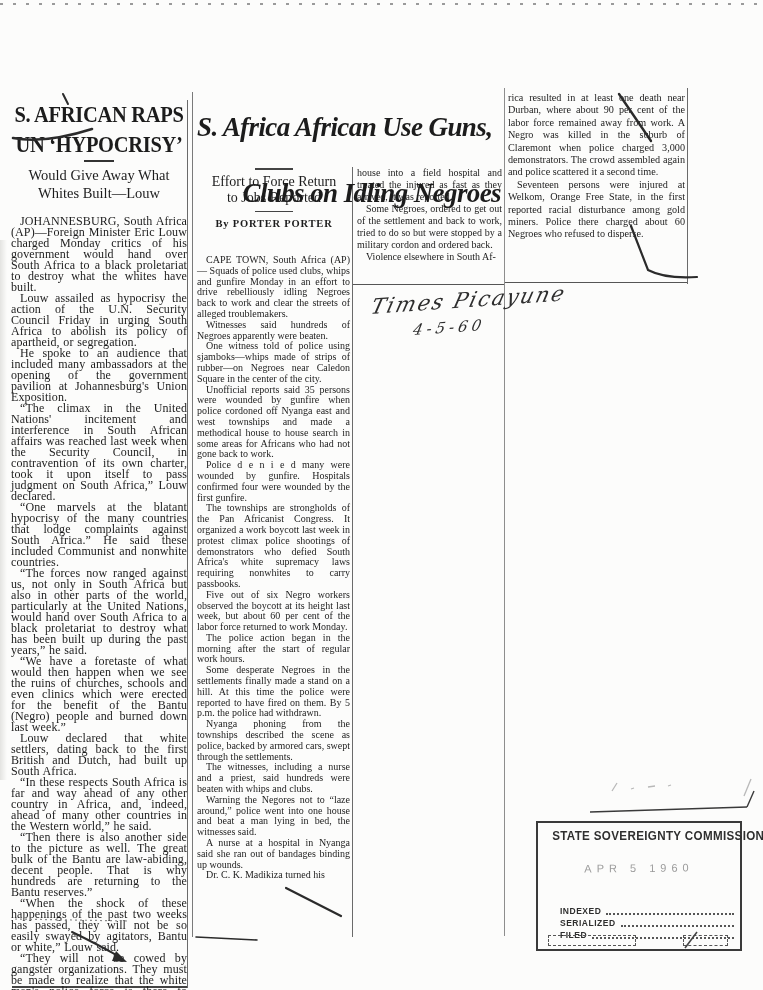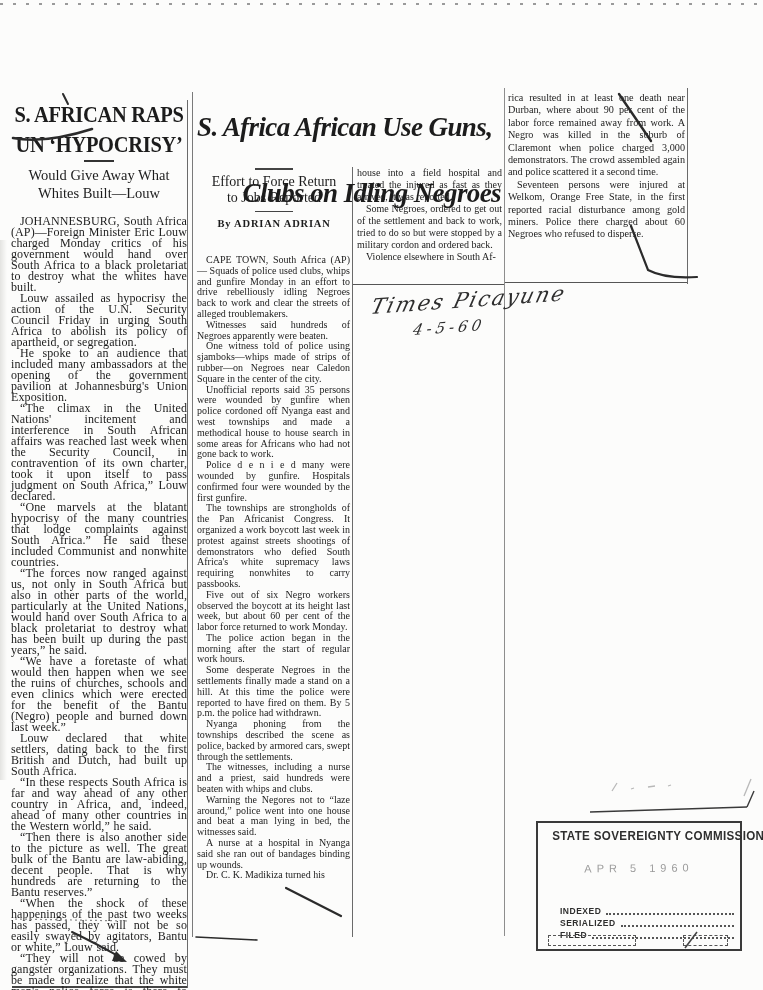--- a/index.html
+++ b/index.html
@@ -129,30 +129,30 @@
     <span class="mh2">Clubs on Idling Negroes</span>
   </h1>
 
   <div class="main-sub">
     <div class="sub-rule"></div>
     <div class="sub-lines">
       <span>Effort to Force Return</span>
       <span>to Jobs Reported</span>
     </div>
     <div class="sub-rule"></div>
-    <div class="byline">By ADRIAN ADRIAN</div>
+    <div class="byline">By PORTER PORTER</div>
   </div>
 
   <div class="c1">
     <p class="p">CAPE TOWN, South Africa (AP) — Squads of police used clubs, whips and gunfire Monday in an effort to drive rebelliously idling Negroes back to work and clear the streets of alleged troublemakers.</p>
     <p class="p">Witnesses said hundreds of Negroes apparently were beaten.</p>
     <p class="p">One witness told of police using sjamboks—whips made of strips of rubber—on Negroes near Caledon Square in the center of the city.</p>
     <p class="p">Unofficial reports said 35 persons were wounded by gunfire when police cordoned off Nyanga east and west townships and made a methodical house to house search in some areas for Africans who had not gone back to work.</p>
     <p class="p">Police d e n i e d many were wounded by gunfire. Hospitals confirmed four were wounded by the first gunfire.</p>
-    <p class="p">The townships are strongholds of the Pan Africanist Congress. It organized a work boycott last week in protest against streets shootings of demonstrators who defied South Africa's white supremacy laws requiring nonwhites to carry passbooks.</p>
+    <p class="p">The townships are strongholds of the Pan Africanist Congress. It organized a work boycott last week in protest climax police shootings of demonstrators who defied South Africa's white supremacy laws requiring nonwhites to carry passbooks.</p>
     <p class="p">Five out of six Negro workers observed the boycott at its height last week, but about 60 per cent of the labor force returned to work Monday.</p>
     <p class="p">The police action began in the morning after the start of regular work hours.</p>
     <p class="p">Some desperate Negroes in the settlements finally made a stand on a hill. At this time the police were reported to have fired on them. By 5 p.m. the police had withdrawn.</p>
     <p class="p">Nyanga phoning from the townships described the scene as police, backed by armored cars, swept through the settlements.</p>
     <p class="p">The witnesses, including a nurse and a priest, said hundreds were beaten with whips and clubs.</p>
     <p class="p">Warning the Negores not to “laze around,” police went into one house and beat a man lying in bed, the witnesses said.</p>
     <p class="p">A nurse at a hospital in Nyanga said she ran out of bandages binding up wounds.</p>
     <p class="p">Dr. C. K. Madikiza turned his</p>
   </div>
 

